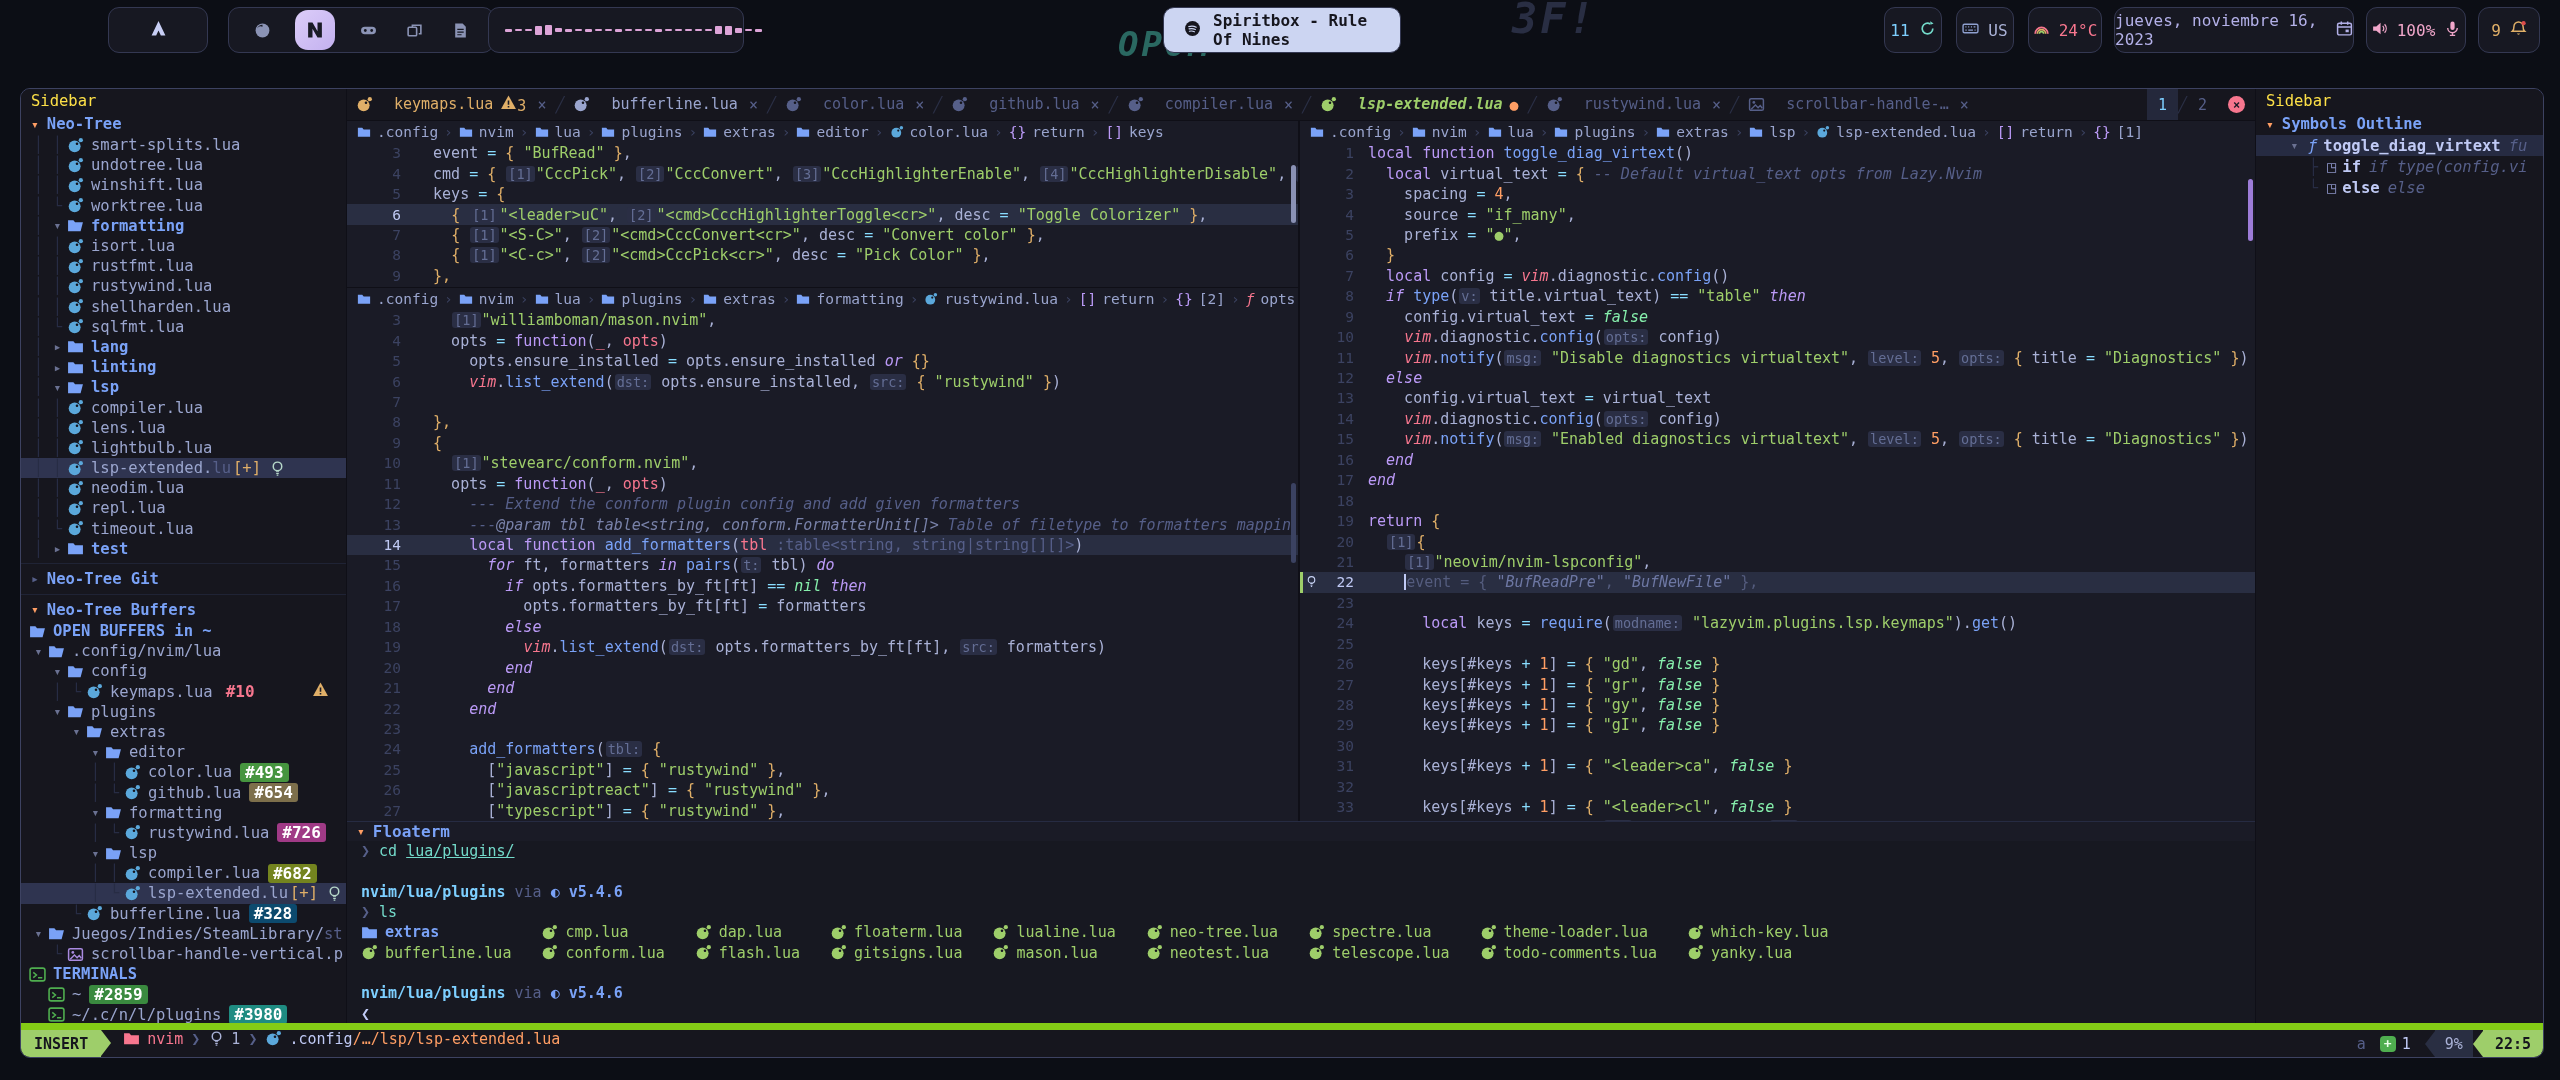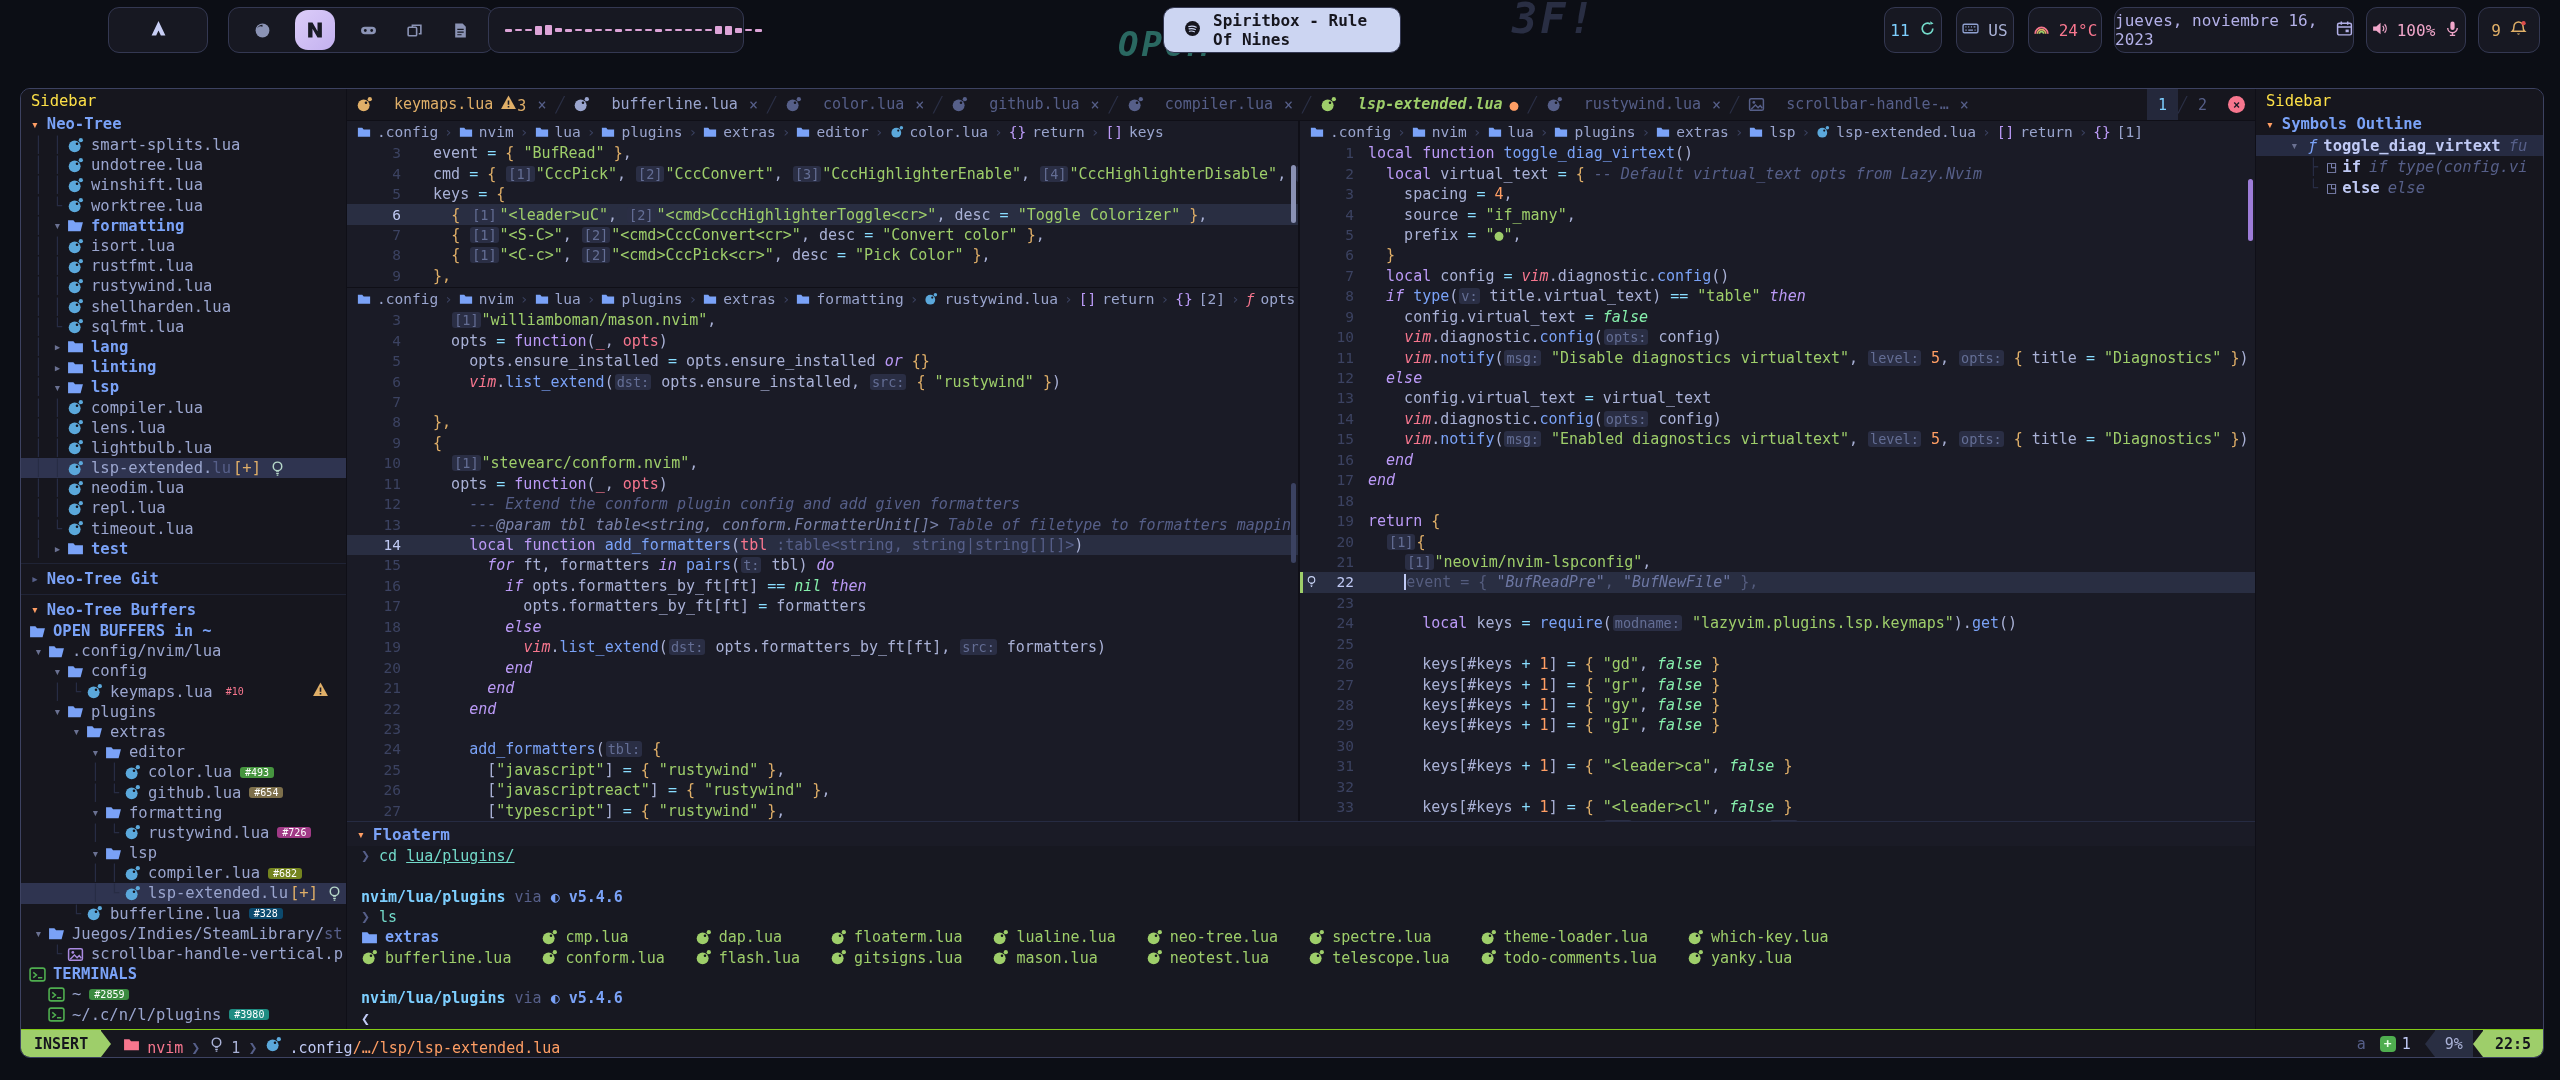--- a/index.html
+++ b/index.html
@@ -30,21 +30,21 @@
   .sec-head .hlab{color:#7aa2f7;font-weight:bold}
   .divider{border-top:1px solid #1f2335;margin:4px 0}
   .trow{display:flex;align-items:center;height:20.2px;padding-left:8px;white-space:pre;position:relative}
   .trow.sel{background:#2f3450}
   .pg{display:inline-block;width:19px;text-align:center;color:#272c44;flex:none}
   .pc{display:inline-block;width:19px;text-align:center;color:#6a7192;font-size:13px;flex:none}
   .trow .ic{margin-right:7px;flex:none}
   .tlabel{color:#9aa5ce}
   .tlabel.hdr{color:#7aa2f7;font-weight:bold}
   .tdim{color:#565f89}
-  .badge{margin-left:8px;border-radius:3px;padding:0 5px;font-weight:normal;font-size:10px;color:#fff;flex:none}
+  .badge{margin-left:8px;border-radius:3px;padding:0 5px;font-weight:bold;font-size:16px;color:#fff;flex:none}
   .tag{color:#e0af68;margin-left:2px}
   .wright{margin-left:auto;margin-right:10px;color:#e0af68}
   .icc-bluf{color:#5ba8db}.icc-fold{color:#7aa2f7}.icc-img{color:#a98ae0}.icc-term{color:#4fae4f}.icc-grn{color:#9ece6a}.icc-red{color:#f7768e}.icc-yel{color:#e0af68}.icc-bulb{color:#b6d7c9}
   
   .tabbar{height:31px;background:#16161e;display:flex;align-items:center;border-bottom:1px solid #0f0f17;font-size:15px;flex:none}
   .tab{display:flex;align-items:center;padding:0 9px;gap:7px;height:100%}
   .tab .x{color:#565f89;margin-left:4px}
   .tab.warn{color:#e0af68}.tab.norm{color:#9aa5ce}.tab.dim{color:#565f89}
   .tab.act{color:#9ece6a}.tab.act .tl{font-style:italic;font-weight:bold}
   .tab .dot{color:#ff9e64}
@@ -91,21 +91,21 @@
   
   .floaterm{flex:1;border-top:1px solid #262b42;background:#171821;display:flex;flex-direction:column;overflow:hidden}
   .ft-head{height:24px;display:flex;align-items:center;gap:8px;padding-left:10px;background:#1a1b26}
   .ft-head .chev{color:#ff9e64;font-size:13px}
   .ft-head .hlab{color:#7aa2f7;font-weight:bold}
   .tl{padding-left:14px;height:20.3px;white-space:pre;font-size:15px;display:flex;align-items:center}
   .lsgrid{margin-left:14px;display:grid;grid-template-columns:repeat(9,max-content);column-gap:30px;font-size:15px}
   .lsgrid .fit{display:flex;align-items:center;gap:7px;height:20.3px;color:#9ece6a}
   .lsgrid .fit.dir{color:#7aa2f7;font-weight:bold}
   
-  .statusline{height:27px;background:#16161e;border-top:1px solid #84cc16;display:flex;align-items:flex-end;font-size:15px;flex:none}
+  .statusline{height:27px;background:#16161e;border-top:7px solid #84cc16;display:flex;align-items:flex-start;font-size:15px;flex:none}
   .mode{background:#9ece6a;color:#16161e;font-weight:bold;padding:0 13px;height:100%;display:flex;align-items:center}
   .mode-arrow{width:0;height:0;border-top:13.5px solid transparent;border-bottom:13.5px solid transparent;border-left:10px solid #9ece6a}
   .sl-sep{color:#565f89;margin:0 8px}
   .sl-right{margin-left:auto;display:flex;align-items:center;height:100%}
   .plw{width:0;height:0;border-top:13.5px solid transparent;border-bottom:13.5px solid transparent}
   .seg9{background:#292e42;color:#a9b1d6;padding:0 10px;height:100%;display:flex;align-items:center}
   .segloc{background:#9ece6a;color:#16161e;font-weight:bold;padding:0 12px;height:100%;display:flex;align-items:center}
   .plusbox{width:16px;height:16px;border-radius:4px;background:#4fae4f;color:#eaffea;font-weight:bold;font-size:13px;display:flex;align-items:center;justify-content:center}
 </style>
 </head>

